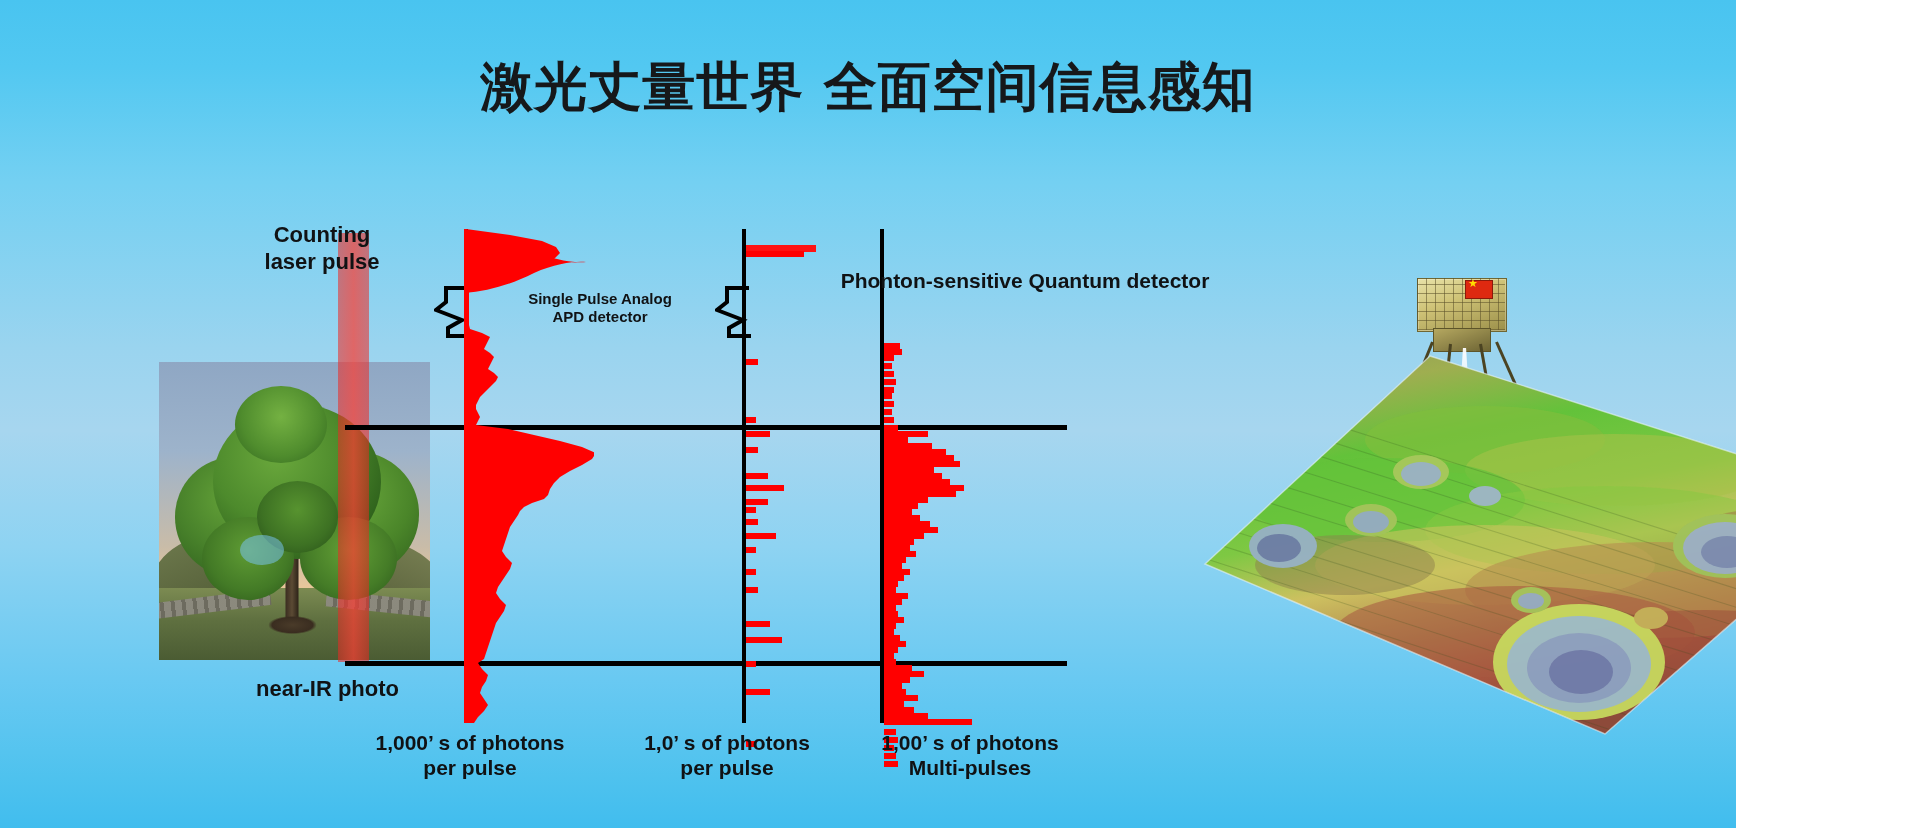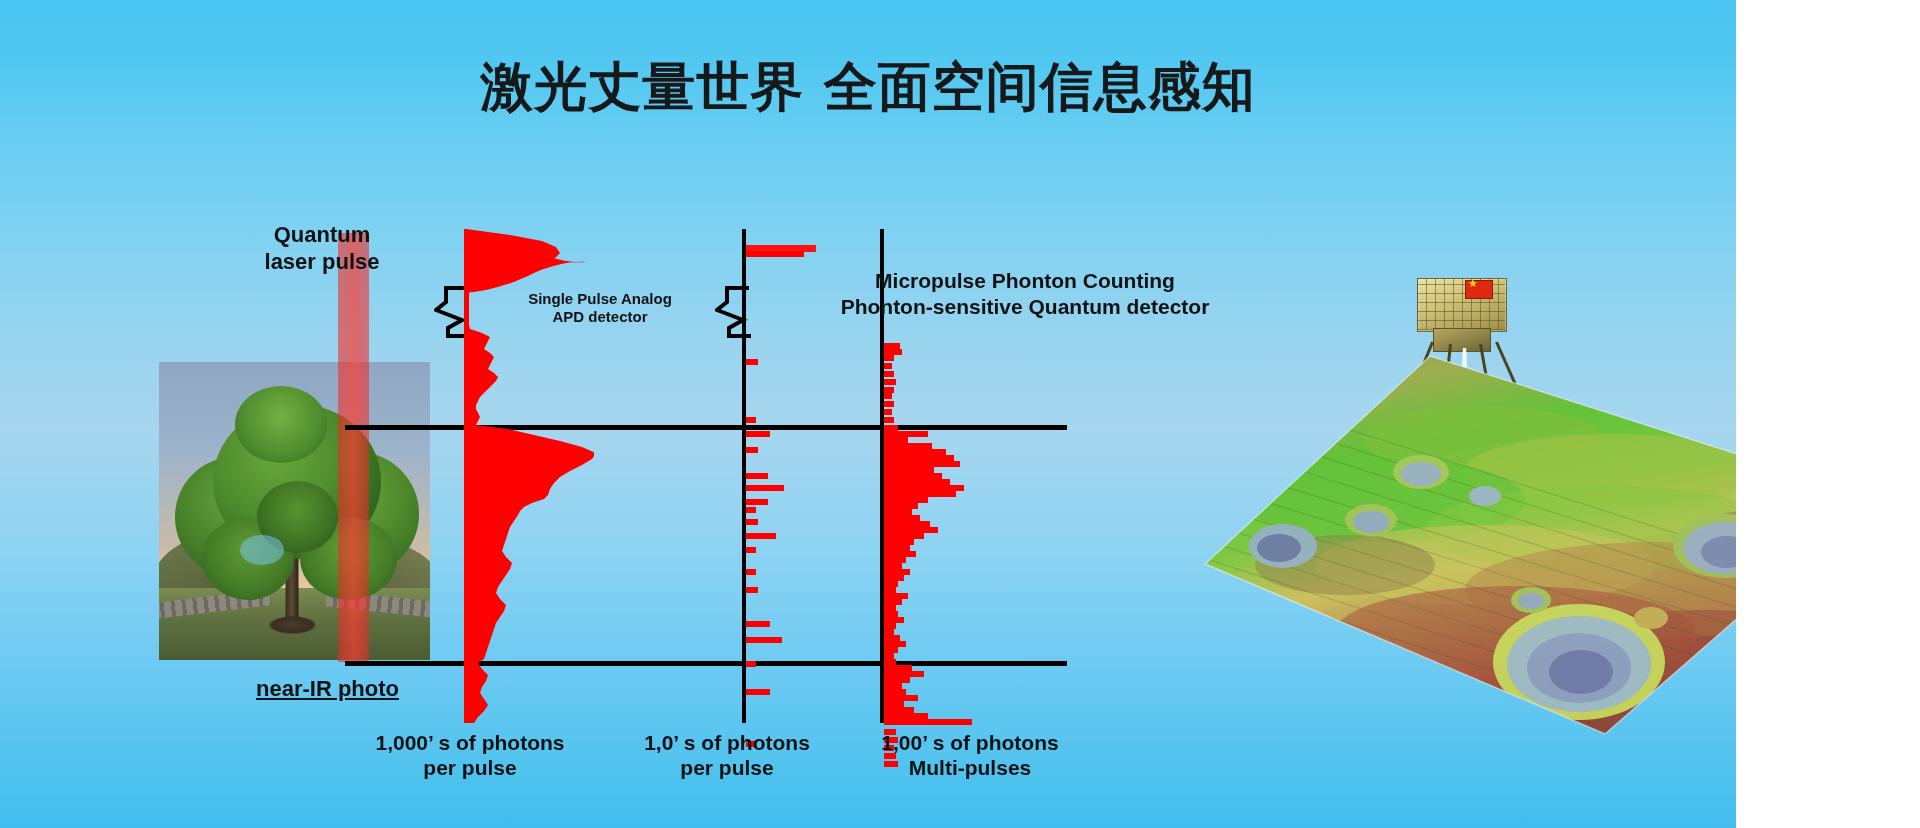--- a/index.html
+++ b/index.html
@@ -31,21 +31,21 @@
 
   
   .lbl{
     position:absolute;color:#101214;font-weight:bold;
     font-family:"Liberation Sans",sans-serif;
     text-align:center;line-height:1.22;white-space:nowrap;
   }
   #lbl-transmit{left:222px;top:222px;width:200px;font-size:22px;}
   #lbl-single  {left:430px;top:290px;width:340px;font-size:15px;}
   #lbl-micro   {left:795px;top:268px;width:460px;font-size:21px;}
-  #lbl-nearir  {left:215px;top:676px;width:225px;font-size:22px;text-decoration:underline;}
+  #lbl-nearir  {left:215px;top:676px;width:225px;font-size:22px;}
 
   .cap{
     position:absolute;color:#101214;font-weight:bold;font-size:21px;
     font-family:"Liberation Sans",sans-serif;
     text-align:center;line-height:1.2;white-space:nowrap;
   }
   #cap-1{left:340px;top:730px;width:260px;}
   #cap-2{left:612px;top:730px;width:230px;}
   #cap-3{left:850px;top:730px;width:240px;}
 
@@ -315,31 +315,30 @@
       <div class="bar" style="top: 484px; width: 44px; height: 6px;"></div>
       <div class="bar" style="top: 490px; width: 88px; height: 6px;"></div>
       <div class="bar" style="top: 500px; width: 12px; height: 6px;"></div>
       <div class="bar" style="top: 508px; width: 14px; height: 6px;"></div>
       <div class="bar" style="top: 516px; width: 10px; height: 6px;"></div>
       <div class="bar" style="top: 524px; width: 12px; height: 6px;"></div>
       <div class="bar" style="top: 532px; width: 14px; height: 6px;"></div>
     </div>
 
   <div class="lbl nosel" id="lbl-transmit">
-    <div>Quantum</div>
+    <div>Counting</div>
     <div>laser pulse</div>
   </div>
 
   <div class="lbl nosel" id="lbl-single">
     <div>Single Pulse Analog</div>
     <div>APD detector</div>
   </div>
 
   <div class="lbl nosel" id="lbl-micro">
-    <div>Micropulse Phonton Counting</div>
     <div>Phonton-sensitive Quantum detector</div>
   </div>
 
   <div class="lbl nosel" id="lbl-nearir">near-IR photo</div>
 
   <div class="cap nosel" id="cap-1">
     <div>1,000’ s of photons</div>
     <div>per pulse</div>
   </div>
   <div class="cap nosel" id="cap-2">

